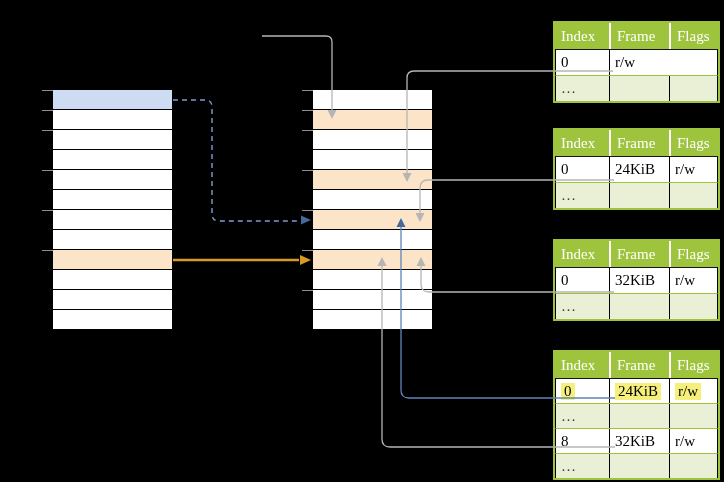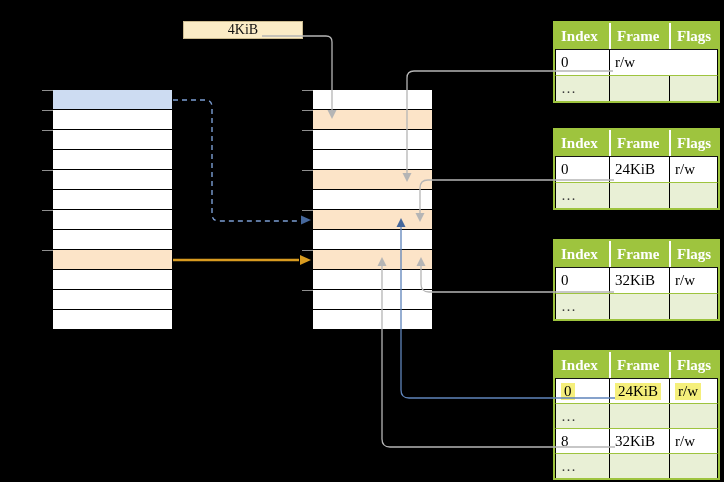--- a/index.html
+++ b/index.html
@@ -21,38 +21,37 @@
   #midcol{left:313px;}
   .mrow{height:20px;border-bottom:1px solid var(--row-border);}
   .v-white{background:var(--row-white);}
   .v-blue{background:var(--row-blue);}
   .v-orange{background:var(--row-orange);}
   .tick{position:absolute;width:11px;height:1px;background:var(--tick-gray);}
   
   .ptable{position:absolute;left:553px;width:167px;border:2px solid var(--table-green);background:var(--table-green);}
   .hrow{display:flex;height:26px;background:var(--table-green);}
   .hcell{display:flex;align-items:center;padding-left:6px;color:var(--table-header-text);
-         font-weight:bold;font-size:15px;}
+         font-weight:normal;font-size:15px;}
   .hcell + .hcell{border-left:2px solid #fff;}
   .drow{display:flex;background:var(--row-white);border-top:1px solid var(--table-green);
         border-left:1px solid #000;border-right:1px solid #000;}
   .drow.first{border-top:1px solid #151515;}
   .drow.green{background:var(--table-light-green);}
   .drow.green .dcell{color:#3c3c3c;}
   .dcell{display:flex;align-items:center;padding-left:5px;font-size:15px;color:#000;}
   .dcell + .dcell{border-left:1px solid #000;}
   .hl{background:var(--highlight-yellow);padding:0 3px;}
   
   #arrowlayer{position:absolute;left:0;top:0;pointer-events:none;}
 </style>
 </head>
 <body>
 
 <div class="stage">
-  <div class="label4k">4KiB</div>
   <div class="memcol" id="leftcol">
       <div class="mrow v-blue"></div>
       <div class="mrow v-white"></div>
       <div class="mrow v-white"></div>
       <div class="mrow v-white"></div>
       <div class="mrow v-white"></div>
       <div class="mrow v-white"></div>
       <div class="mrow v-white"></div>
       <div class="mrow v-white"></div>
       <div class="mrow v-orange"></div>

